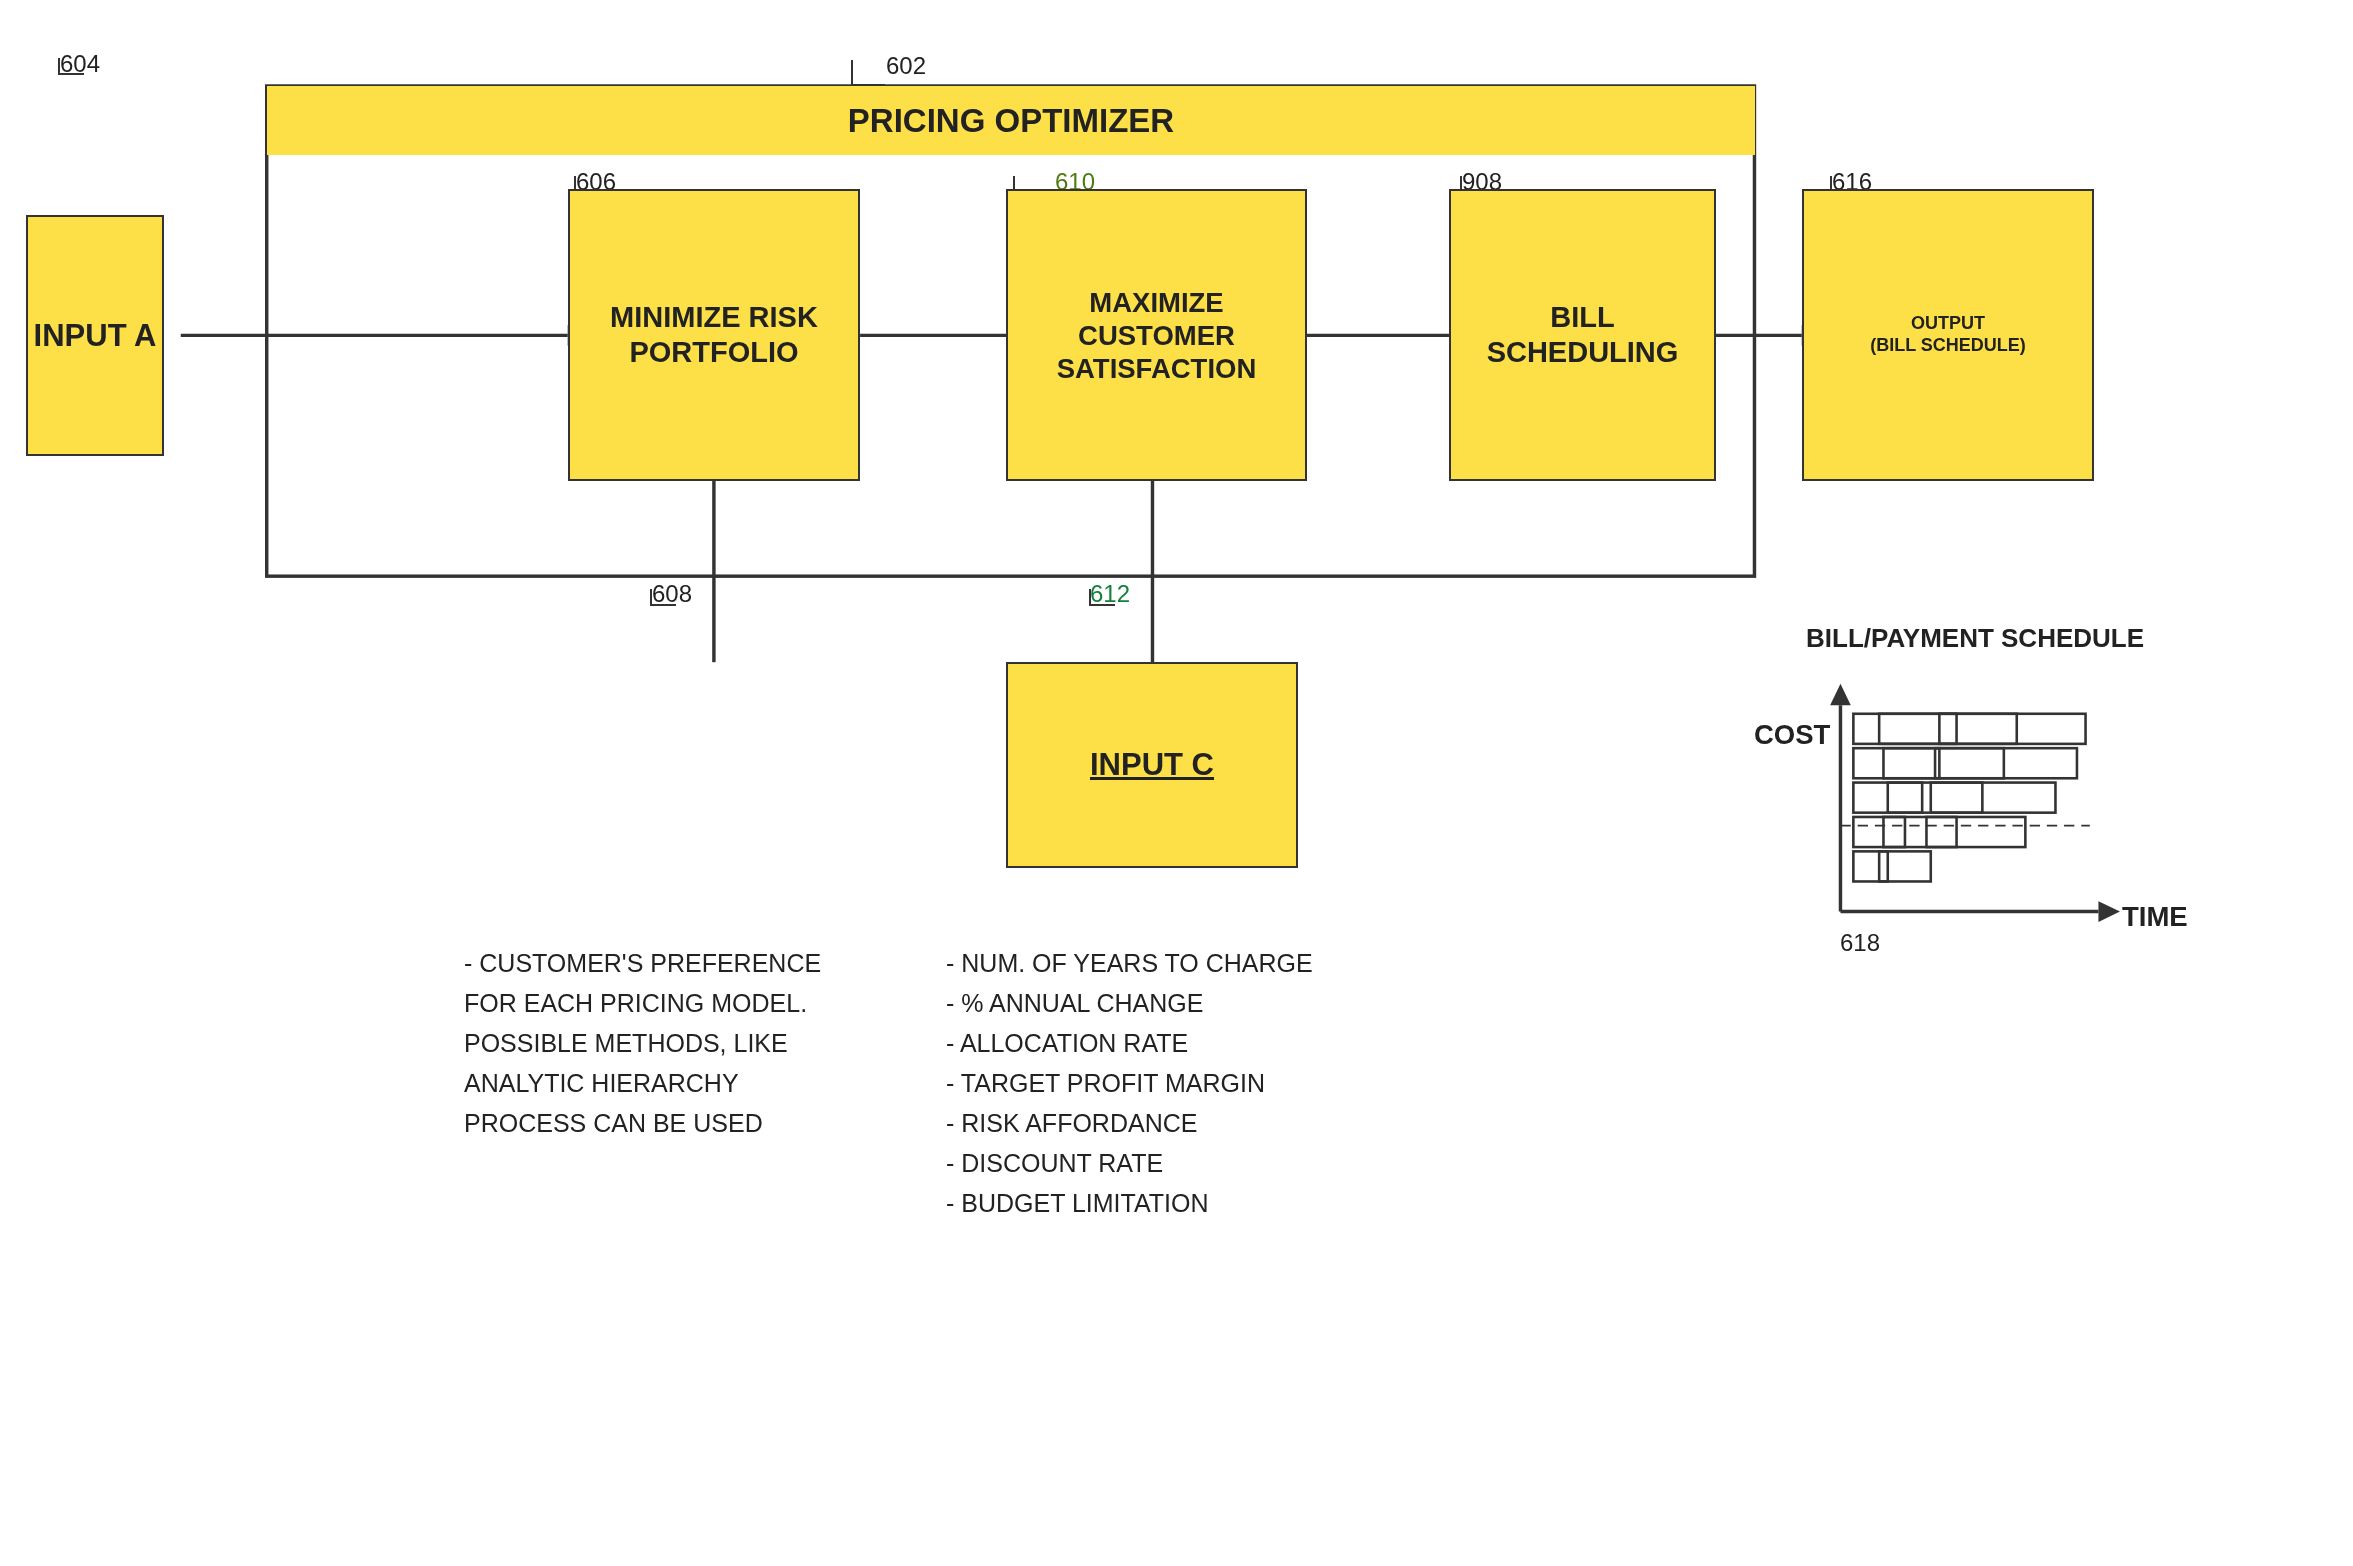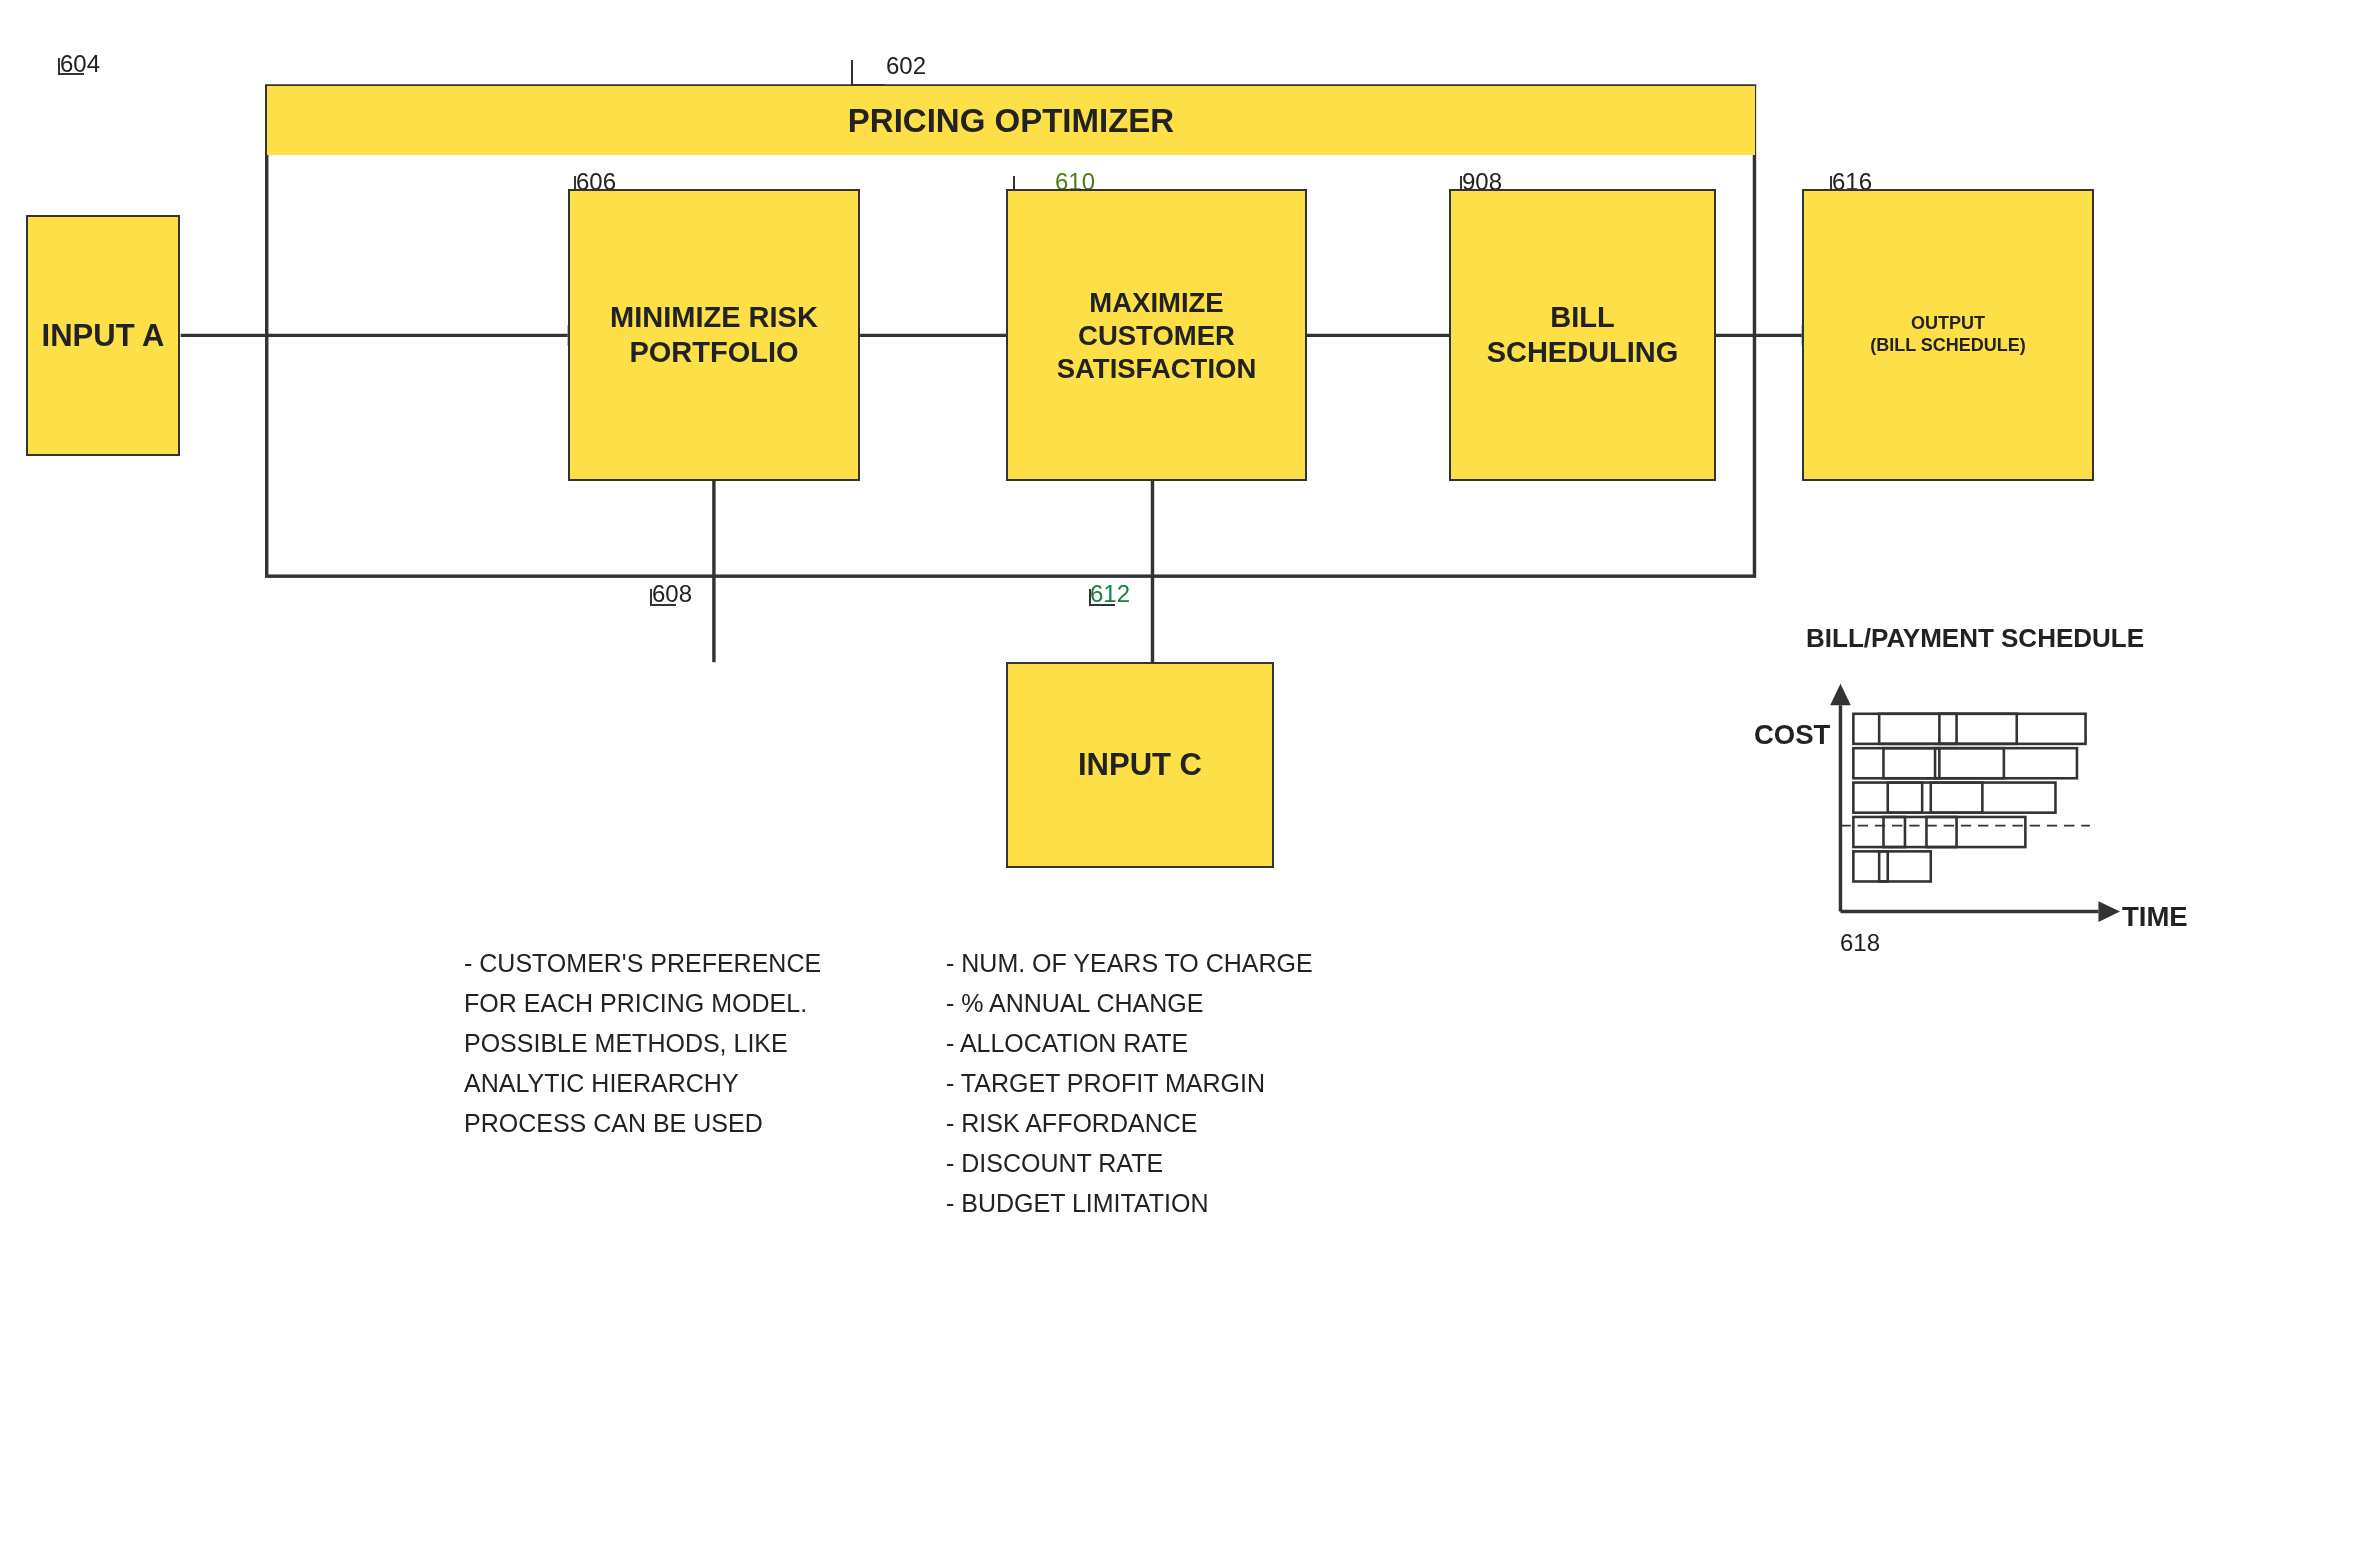--- a/index.html
+++ b/index.html
@@ -117,21 +117,21 @@
 
   <div class="ref-label" style="left:886px; top:52px;">602</div>
   <div style="position:absolute; left:851px; top:60px; width:34px; height:26px; border-left:2.6px solid #333; border-bottom:2.6px solid #333;"></div>
 
   <div class="box" style="left:267px; top:86px; width:1488px; height:69px; border:none; font-size:33px; font-weight:bold; align-items:center; justify-content:center;">
     <span>PRICING OPTIMIZER</span>
   </div>
 
   <div style="position:absolute; left:60px; top:50px; font-size:24px; color:#222;">604</div>
   <div style="position:absolute; left:58px; top:58px; width:26px; height:17px; border-left:2.6px solid #333; border-bottom:2.6px solid #333;"></div>
-  <div class="box" style="left:26px; top:215px; width:154px; height:241px; font-size:31px;">
+  <div class="box" style="left:26px; top:215px; width:138px; height:241px; font-size:31px;">
     <span>INPUT A</span>
   </div>
 
   <div style="position:absolute; left:576px; top:168px; font-size:24px; color:#222;">606</div>
   <div style="position:absolute; left:574px; top:176px; width:26px; height:17px; border-left:2.6px solid #333; border-bottom:2.6px solid #333;"></div>
   <div class="box" style="left:568px; top:189px; width:292px; height:292px; font-size:29px;">
     <span style="white-space:pre-line;">MINIMIZE RISK
 PORTFOLIO</span>
   </div>
 
@@ -141,21 +141,21 @@
   <div style="position:absolute; left:1015px; top:168px; font-size:24px; color:#4d7c0f;padding-left:40px;">610</div>
   <div style="position:absolute; left:1013px; top:176px; width:26px; height:17px; border-left:2.6px solid #333; border-bottom:2.6px solid #333;"></div>
   <div class="box" style="left:1006px; top:189px; width:301px; height:292px; font-size:27.5px;">
     <span style="white-space:pre-line;">MAXIMIZE
 CUSTOMER
 SATISFACTION</span>
   </div>
 
   <div style="position:absolute; left:1090px; top:580px; font-size:24px; color:#15803d;">612</div>
   <div style="position:absolute; left:1089px; top:589px; width:26px; height:17px; border-left:2.6px solid #333; border-bottom:2.6px solid #333;"></div>
-  <div class="box" style="left:1006px; top:662px; width:268px; height:206px; font-size:31px;">
+  <div class="box" style="left:1006px; top:662px; width:292px; height:206px; font-size:31px;text-decoration:underline;">
     <span>INPUT C</span>
   </div>
 
   <div style="position:absolute; left:1462px; top:168px; font-size:24px; color:#222;">908</div>
   <div style="position:absolute; left:1460px; top:176px; width:26px; height:17px; border-left:2.6px solid #333; border-bottom:2.6px solid #333;"></div>
   <div class="box" style="left:1449px; top:189px; width:267px; height:292px; font-size:29px;">
     <span style="white-space:pre-line;">BILL
 SCHEDULING</span>
   </div>
 

